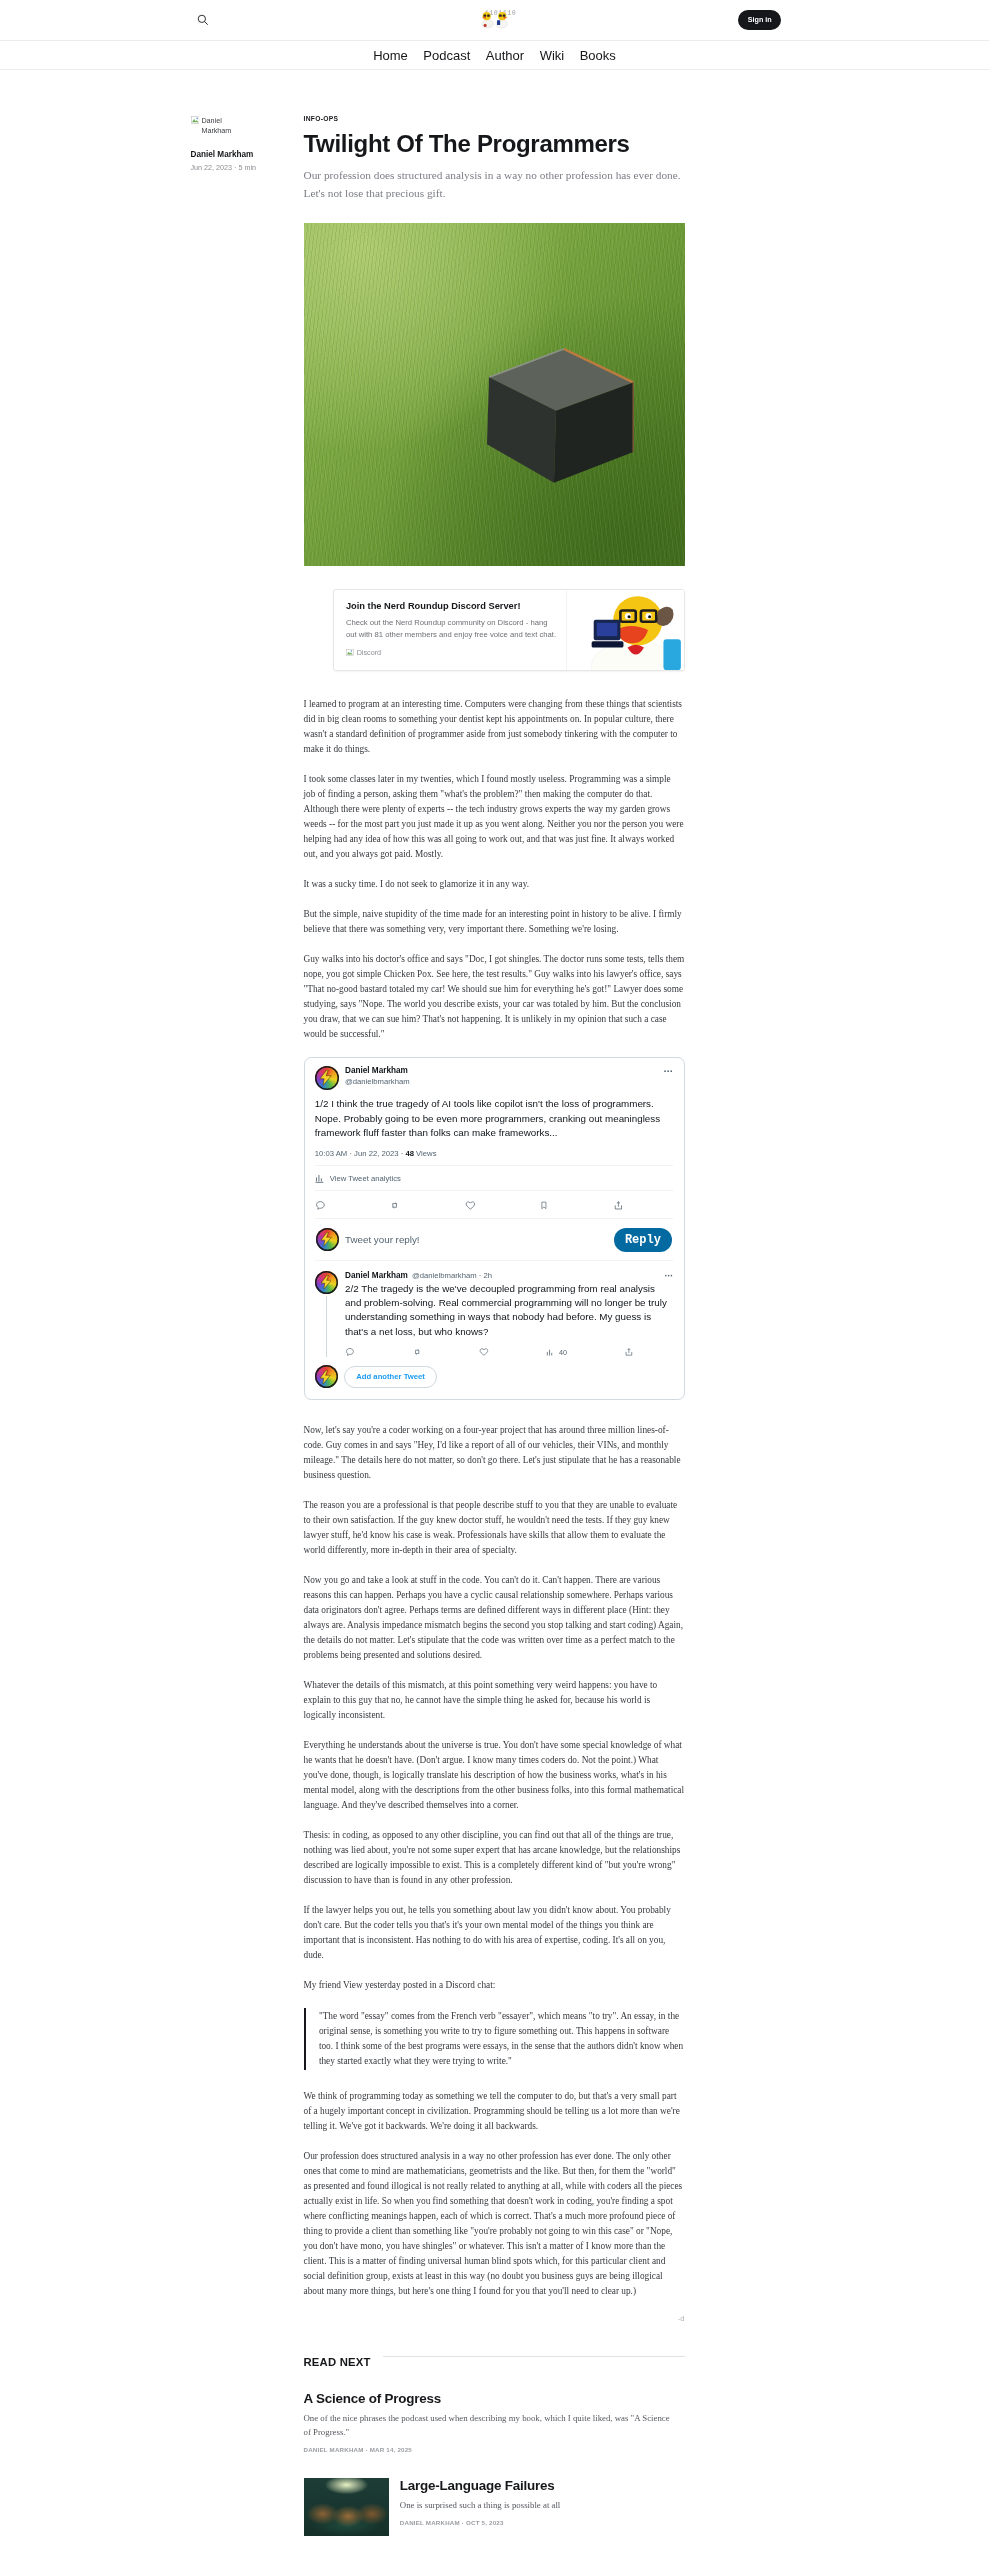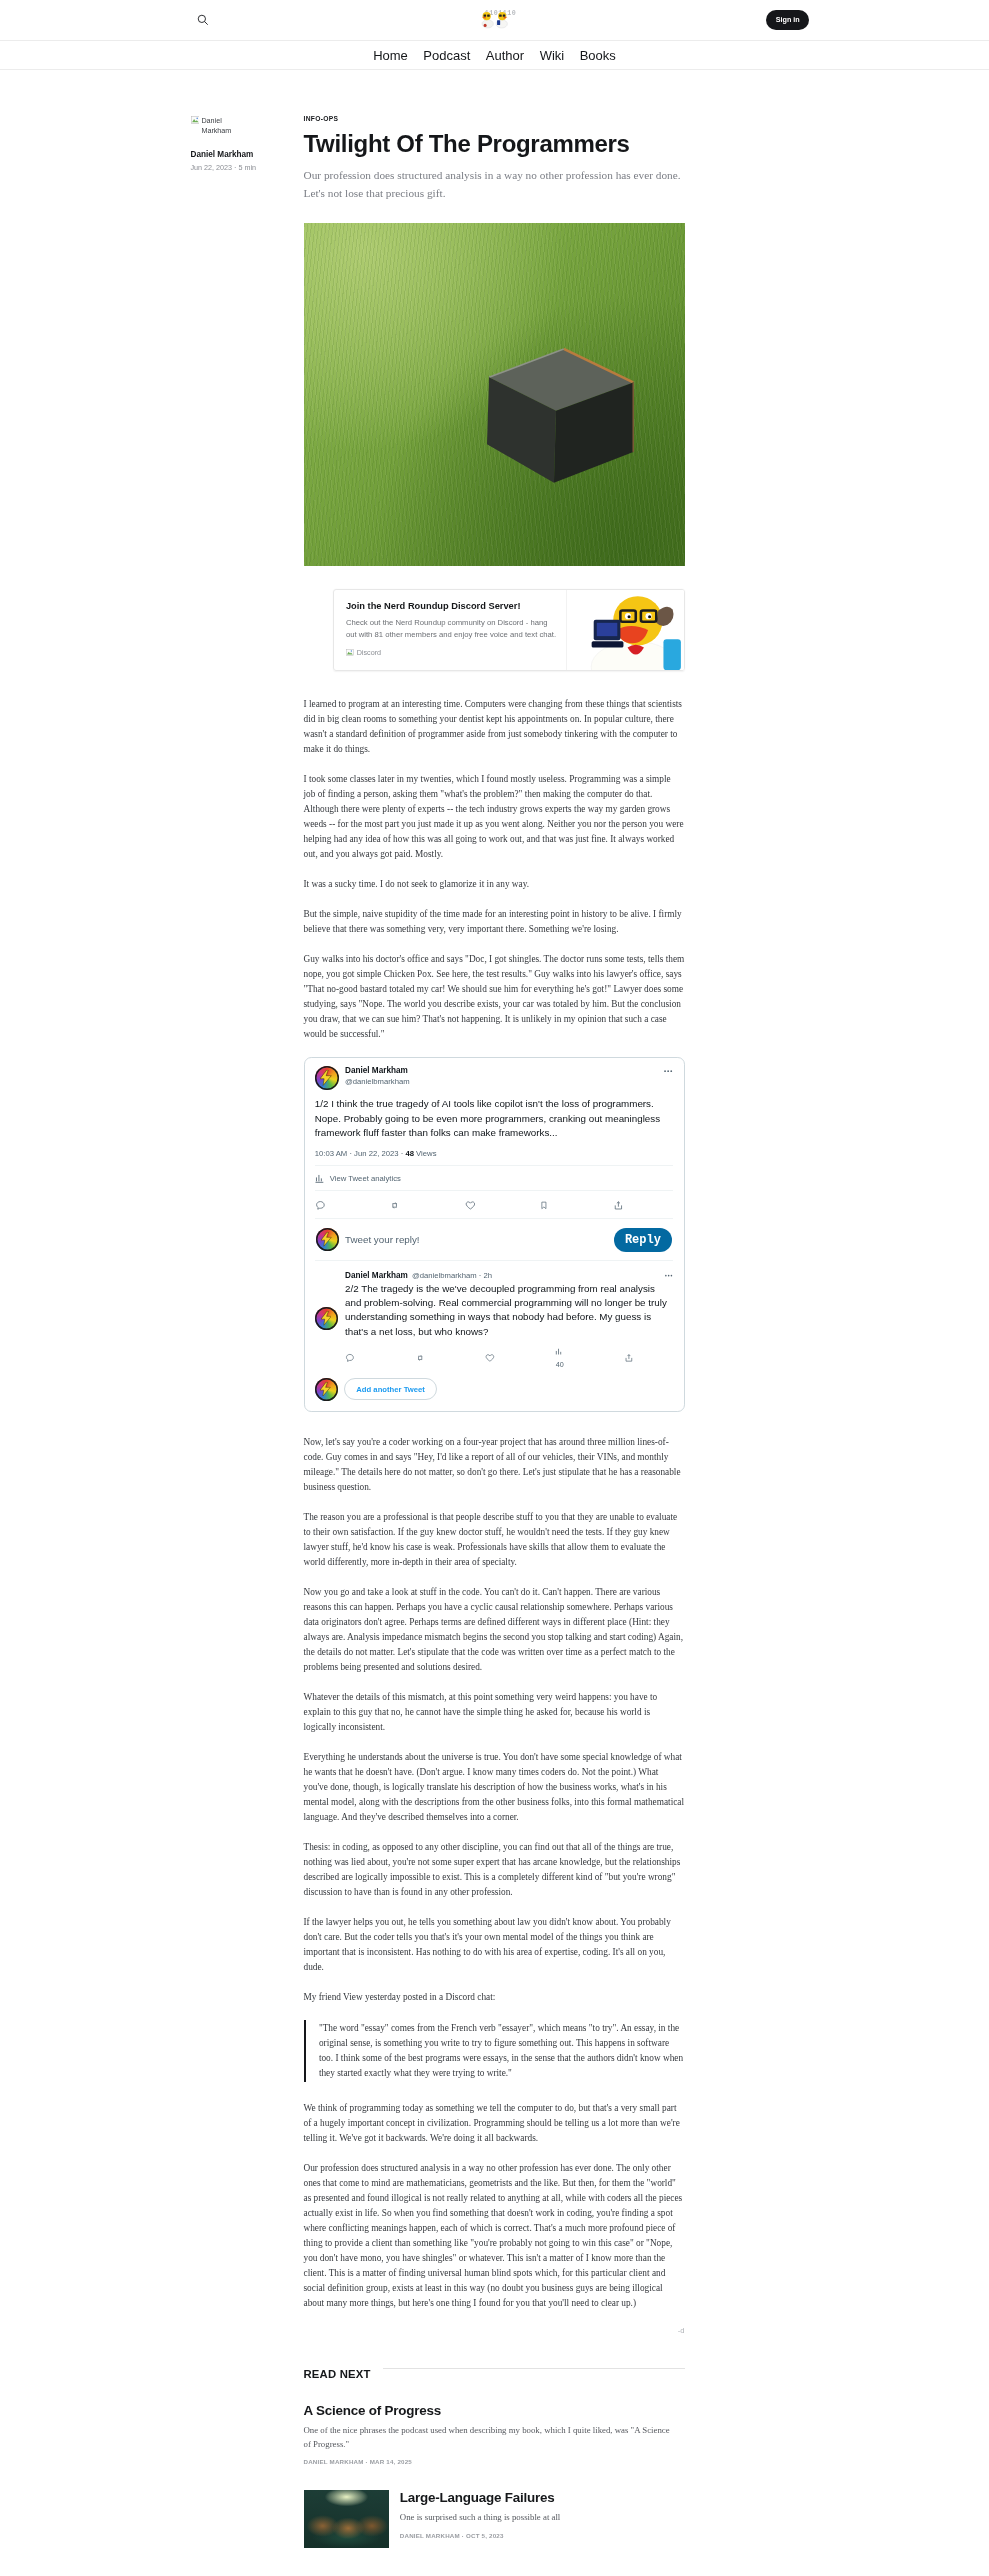--- a/index.html
+++ b/index.html
@@ -4,21 +4,21 @@
 <style>
   html,body{margin:0;padding:0;background:#ffffff;}
   body{width:989px;font-family:"Liberation Sans",sans-serif;color:#15171a;}
 
   
   .site-header{height:40px;position:relative;display:flex;align-items:center;justify-content:center;background:#fff;}
   .search-btn{position:absolute;left:196px;top:12.4px;width:15.5px;height:15.5px;border:0;background:none;cursor:pointer;padding:0;}
   .logo{display:flex;align-items:center;gap:1px;position:relative;}
   .logo .bin{position:absolute;left:4.1px;top:-2.1px;color:#b9bcc0;font-family:"Liberation Mono",monospace;font-weight:bold;font-size:6.7px;letter-spacing:0.5px;}
   .duck{width:13.4px;height:17.5px;position:relative;z-index:1;}
-  .signin-btn{position:absolute;right:180px;top:10.3px;background:#15171a;color:#fff;border:0;border-radius:515px;padding:5.2px 9.3px;font-size:7.2px;font-weight:bold;cursor:pointer;}
+  .signin-btn{position:absolute;right:208px;top:10.3px;background:#15171a;color:#fff;border:0;border-radius:515px;padding:5.2px 9.3px;font-size:7.2px;font-weight:bold;cursor:pointer;}
   .site-nav{height:28px;border-top:0.5px solid #ececec;border-bottom:0.5px solid #ececec;display:flex;align-items:center;justify-content:center;gap:15.5px;}
   .site-nav a{color:#15171a;text-decoration:none;font-size:13px;}
 
   
   .article-wrap{width:608px;margin:0 auto;padding-top:45px;display:grid;grid-template-columns:77px 381px;column-gap:36px;align-items:start;}
   .author-col{padding-top:1px;font-size:7.2px;}
   .avatar-broken{display:flex;gap:2.1px;align-items:flex-start;width:44px;color:#3a3d42;line-height:9.8px;}
   .author-name{font-weight:bold;font-size:8.2px;margin-top:14.4px;}
   .author-date{color:#8b8e94;font-size:7.2px;margin-top:4.1px;}
 
@@ -63,29 +63,29 @@
   .tmore{margin-left:auto;color:#536471;}
   .ttext{font-size:9.8px;line-height:14.4px;margin:7.2px 0 8.2px;}
   .ttime{color:#536471;font-size:7.7px;margin-bottom:7.2px;}
   .ttime b{color:#0f1419;}
   .tdivider{border:0;border-top:0.5px solid #eff3f4;margin:0 0 6.2px;}
   .tanalytics{display:flex;align-items:center;gap:5.2px;color:#536471;font-size:7.7px;padding:1px 0 7.2px;}
   .tactions{display:flex;justify-content:space-between;width:309px;padding:2.1px 0 1px;color:#536471;}
   .reply-row{display:flex;align-items:center;gap:6.2px;border-top:0.5px solid #eff3f4;border-bottom:0.5px solid #eff3f4;padding:8.2px 1px;margin-top:7.2px;}
   .reply-prompt{color:#536471;font-size:9.8px;}
   .reply-btn{margin-left:auto;background:#0369a1;border:0;color:#fff;font-weight:bold;font-size:12px;padding:5.2px 11.3px;border-radius:515px;cursor:pointer;font-family:Liberation Mono, monospace;}
-  .tweet2{display:flex;gap:6.2px;padding-top:9.3px;align-items:center;}
+  .tweet2{display:flex;gap:6.2px;padding-top:9.3px;}
   .thread-col{display:flex;flex-direction:column;align-items:center;flex:0 0 24px;}
   .thread-line{width:1px;flex:1;background:#cfd9de;margin-top:2.1px;}
   .t2head{font-size:7.7px;}
   .t2head .nm{font-weight:bold;font-size:8.2px;}
   .t2head .hd{color:#536471;margin-left:2.1px;}
   .t2text{font-size:9.8px;line-height:14.4px;margin:2.1px 0 8.2px;}
   .t2actions{display:flex;justify-content:space-between;width:289px;color:#536471;align-items:center;}
-  .t2views{display:flex;align-items:center;gap:4.1px;font-size:7.2px;flex-direction:column;}
+  .t2views{display:flex;align-items:center;gap:4.1px;font-size:7.2px;}
   .add-tweet-row{display:flex;align-items:center;gap:6.2px;padding:8.2px 0 1px;}
   .add-tweet-btn{border:0.5px solid #cfd9de;background:#fff;color:#1d9bf0;font-weight:bold;font-size:7.7px;padding:5.2px 11.3px;border-radius:515px;cursor:pointer;}
 
   
   .section-head{display:flex;align-items:flex-start;gap:12.4px;margin:33px 0 23px;}
   .section-head h2{font-size:11.3px;letter-spacing:0.2px;margin:0;white-space:nowrap;}
   .section-head .rule{flex:1;border-top:0.5px solid #e2e2e2;height:0;}
   .rn-item{display:flex;gap:11.3px;margin-bottom:25px;}
   .rn-thumb{width:85px;height:58px;flex:0 0 auto;position:relative;overflow:hidden;}
   .rn-body h3{font-size:13.4px;margin:0 0 5.2px;letter-spacing:-0.2px;}

